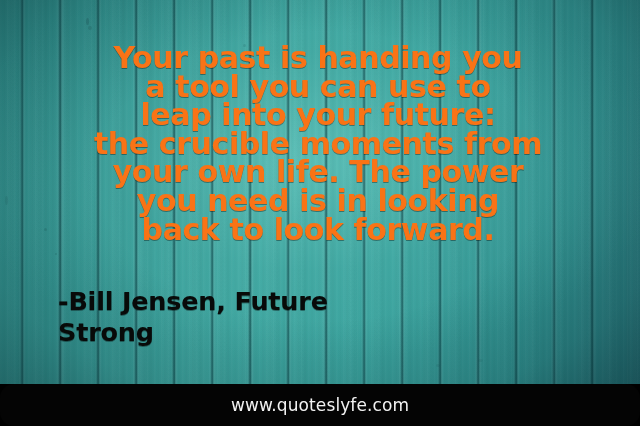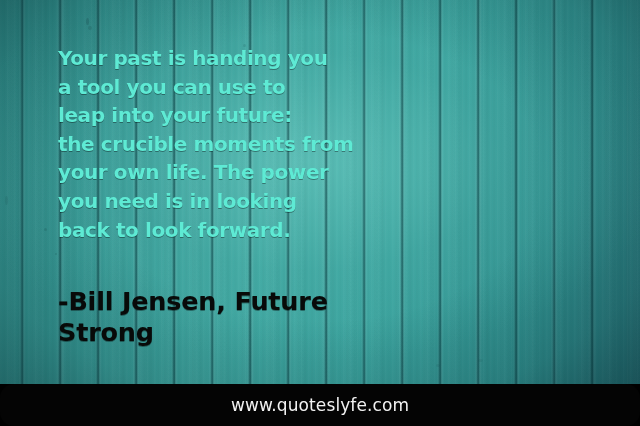--- a/index.html
+++ b/index.html
@@ -92,25 +92,25 @@
     left: 0;
     top: 0;
     width: 640px;
     height: 384px;
   }
   #quote-text {
     position: absolute;
     right: 62px;
     top: 44px;
     width: 520px;
-    text-align: left;
-    color: #5eead4;
+    text-align: center;
+    color: #f97316;
     font-family: "DejaVu Sans", sans-serif;
     font-weight: bold;
-    font-size: 20px;
+    font-size: 30px;
     line-height: 28.6px;
     letter-spacing: -0.4px;
     white-space: pre-line;
     text-shadow: 0 1px 0 rgba(0,0,0,0.35);
   }
   #attribution {
     position: absolute;
     right: 62px;
     top: 286px;
     width: 520px;

